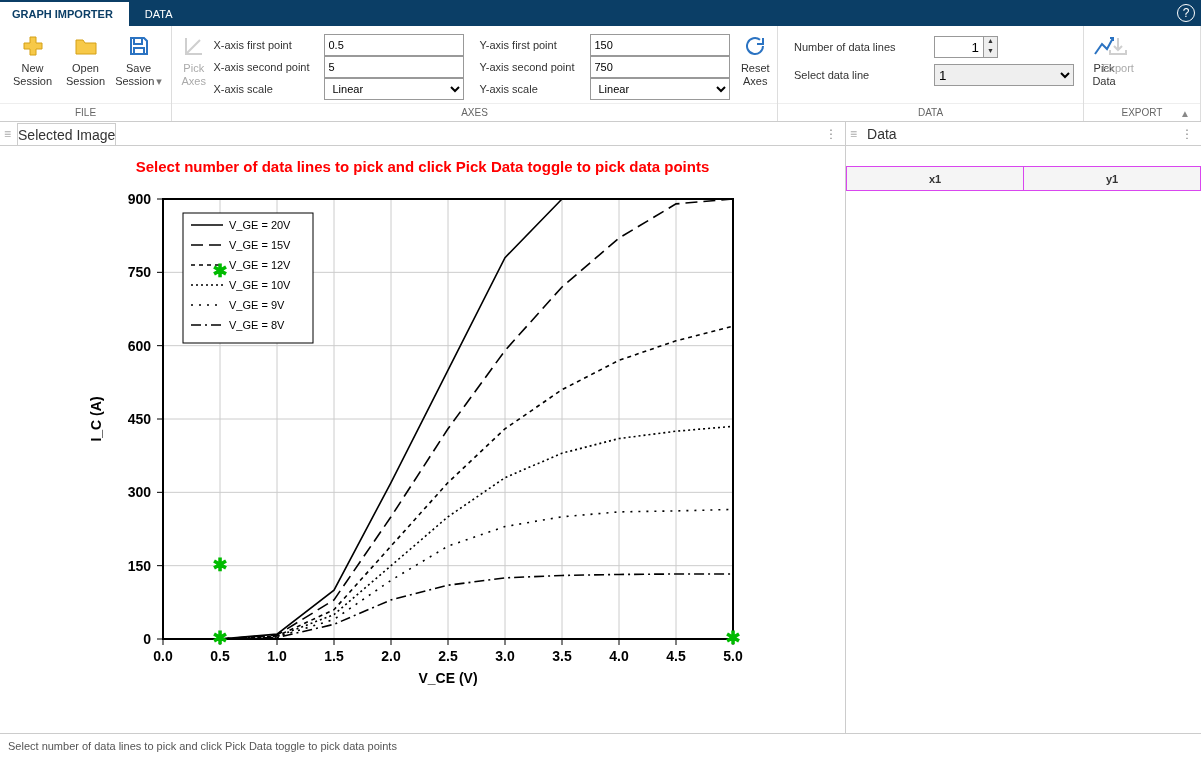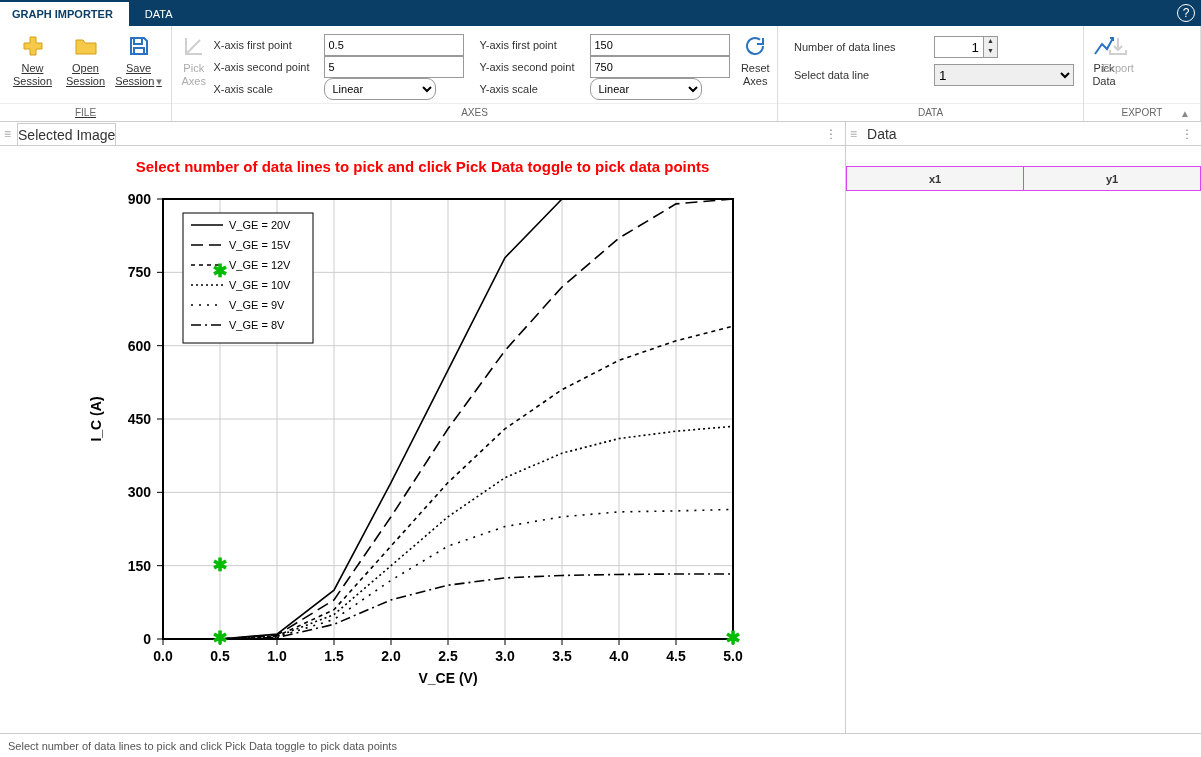--- a/index.html
+++ b/index.html
@@ -20,21 +20,21 @@
 .rib-btn svg { width:24px; height:24px; margin-bottom:4px; }
 .rib-btn span { font-size:11px; line-height:13px; text-align:center; }
 .rib-btn.disabled { color:#aaa; }
 .rib-btn.disabled svg { opacity:0.4; }
 
 .form-rows { display:flex; flex-direction:column; padding-top:6px; }
 .form-row { display:flex; align-items:center; height:22px; }
 .form-row label { width:110px; font-size:11px; }
 .form-row input, .form-row select { height:22px; border:1px solid #999; padding:0 4px; font-size:11px; background:#fff; }
 .form-row input { width:140px; }
-.form-row select { width:112px;border-radius:9px; }
+.form-row select { width:140px; }
 
 .spinner-wrap { display:flex; flex-direction:column; gap:6px; padding:8px 10px 0; }
 .spin-row { display:flex; align-items:center; gap:24px; }
 .spin-row label { font-size:11px; }
 .spinner { display:flex; border:1px solid #999; height:22px; }
 .spinner input { width:48px; border:none; text-align:right; padding-right:4px; }
 .spinner-btns { width:14px; display:flex; flex-direction:column; border-left:1px solid #999; }
 .spinner-btns div { flex:1; font-size:7px; text-align:center; cursor:pointer; background:#eee; }
 
 
@@ -63,21 +63,21 @@
 <body>
 
 <div class="tabstrip">
   <div class="tab active">GRAPH IMPORTER</div>
   <div class="tab">DATA</div>
   <div class="help-btn">?</div>
 </div>
 
 <div class="ribbon">
 
-  <div class="rib-group" style="width:172px;text-decoration:underline;">
+  <div class="rib-group" style="width:172px;">
     <div class="rib-group-body">
       <div class="rib-btn">
         <svg viewBox="0 0 24 24">
             <path fill="#f7c948" stroke="#d4a017" d="M9 3h6v6h6v6h-6v6H9v-6H3V9h6z"></path>
           </svg>
         <span style="white-space:pre-line">New
 Session</span>
       </div>
       <div class="rib-btn">
         <svg viewBox="0 0 24 24">

